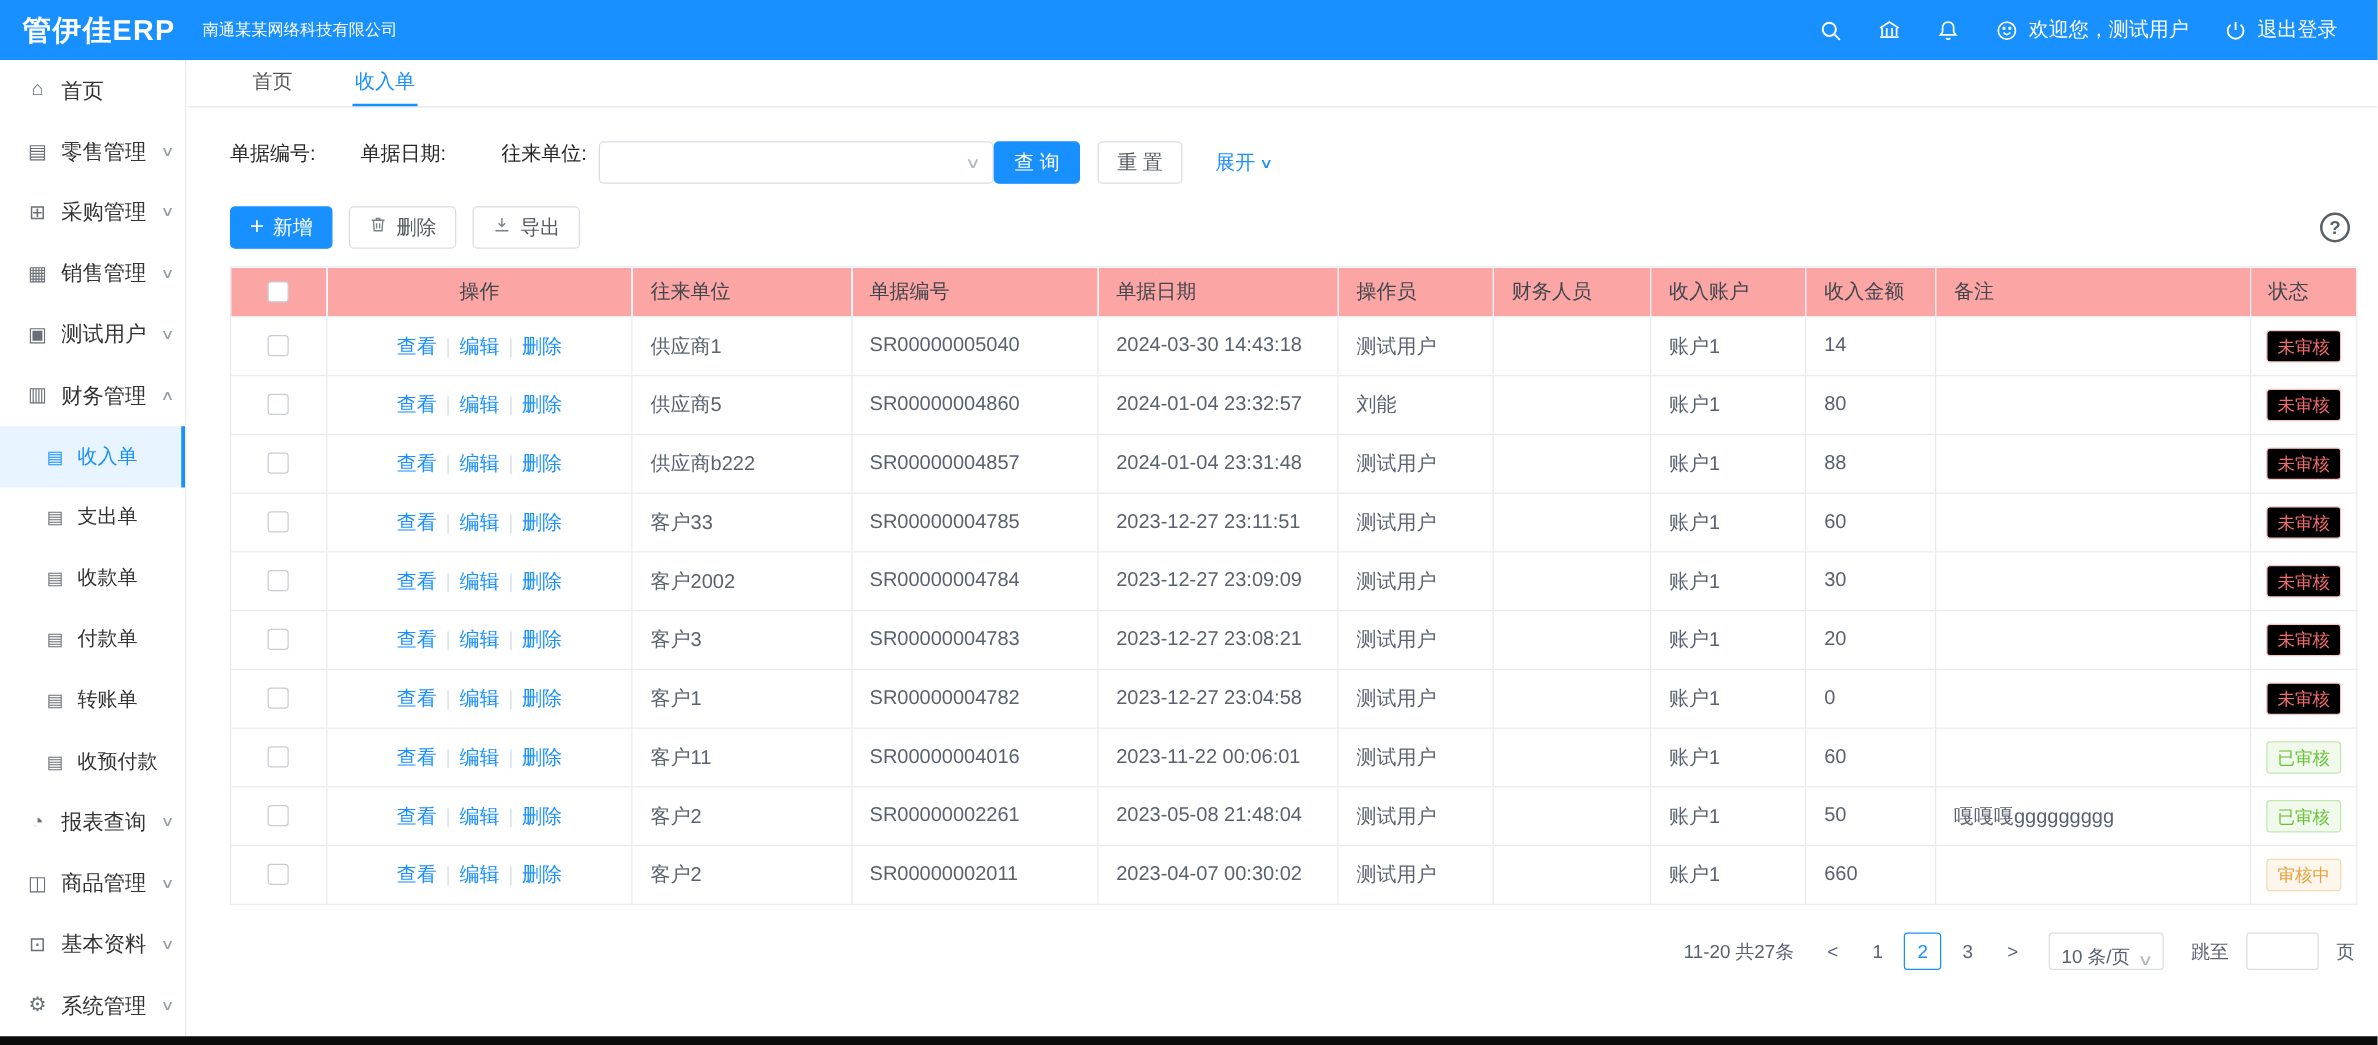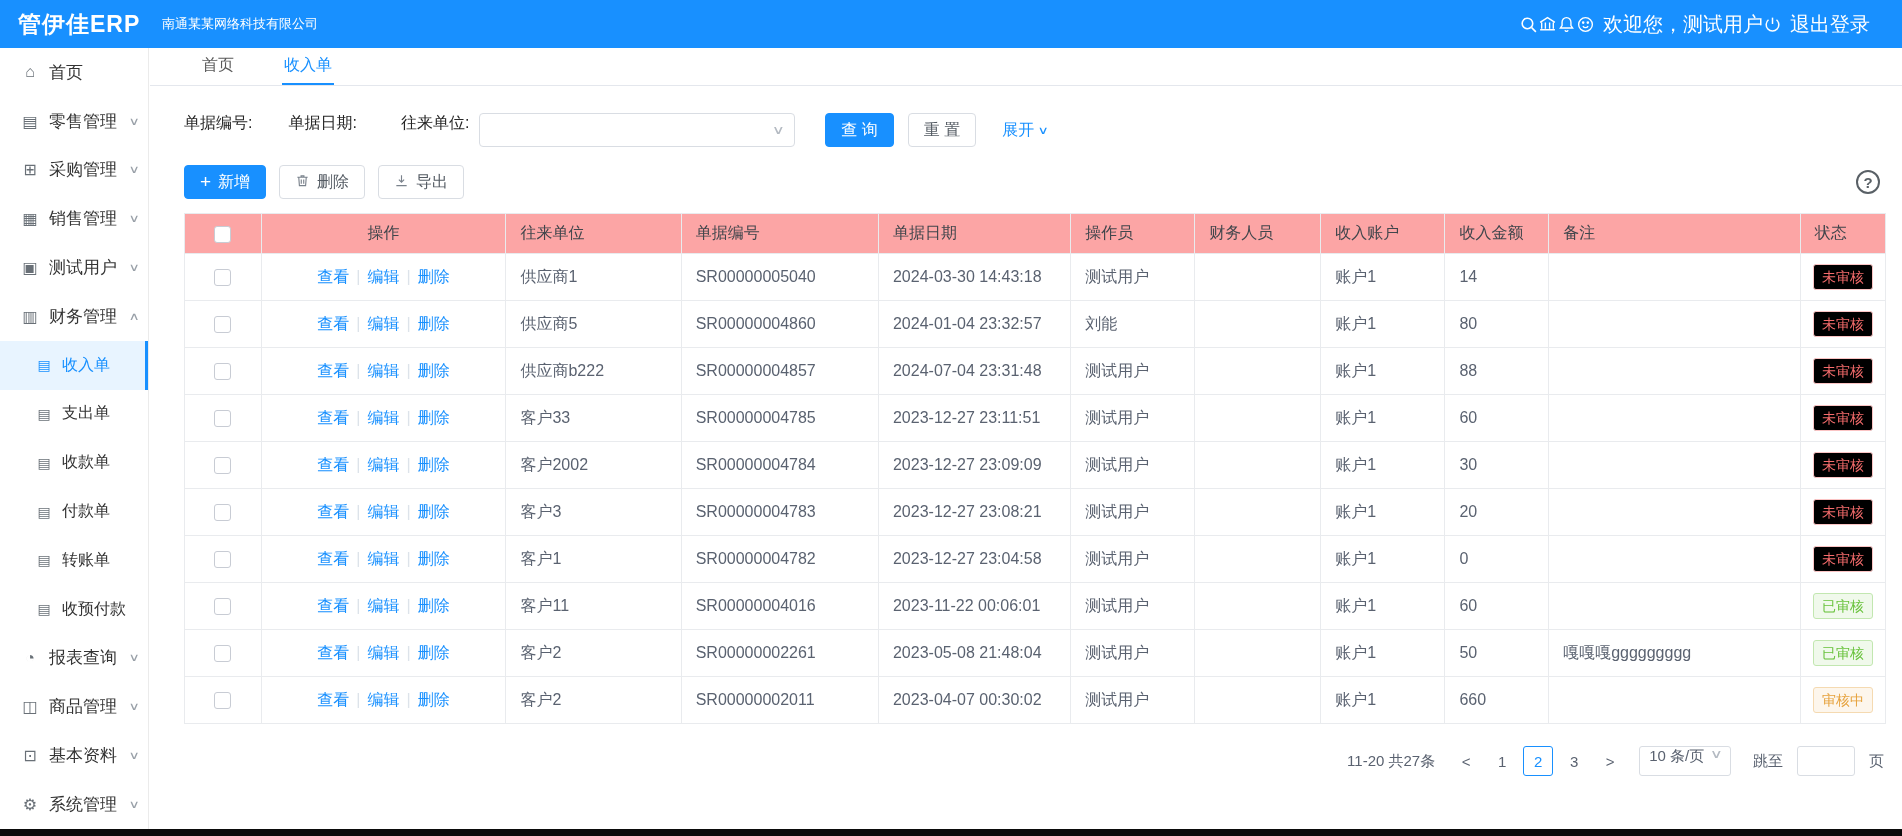--- a/index.html
+++ b/index.html
@@ -4,21 +4,21 @@
 <style>
 *{margin:0;padding:0;box-sizing:border-box}
 html,body{width:1902px;height:836px}
 body{font-family:"Liberation Sans","DejaVu Sans",sans-serif;background:#fff;position:relative;overflow:hidden}
 button{font-family:inherit}
 input{font-family:inherit}
 
 .topbar{position:absolute;top:0;left:0;right:0;height:48px;background:#1890ff;color:#fff;display:flex;align-items:center;z-index:5}
 .logo{padding-left:18px;width:162px;font-size:23px;font-weight:700;letter-spacing:1px;flex:none}
 .company{margin-left:0;font-size:13px}
-.topbar-right{margin-left:auto;display:flex;align-items:center;padding-right:32px;font-size:20px}
+.topbar-right{margin-left:auto;display:flex;align-items:center;gap:28px;padding-right:32px;font-size:16px}
 .tb-icon{display:inline-flex;align-items:center;cursor:pointer}
 .welcome,.logout{display:inline-flex;align-items:center;gap:8px;cursor:pointer}
 
 .sidebar{position:absolute;top:48px;left:0;bottom:7px;width:149px;border-right:1px solid #ebebeb;background:#fff;z-index:4;overflow:hidden}
 .sb-item{height:48.8px;display:flex;align-items:center;padding-left:20px;font-size:17px;color:#333;cursor:pointer;position:relative;white-space:nowrap}
 .sb-icon{width:20px;margin-right:9px;font-size:16px;color:#697077;text-align:center;flex:none}
 .sb-arrow{margin-left:auto;margin-right:10px;font-size:11px;color:#99a0a8;transform:scaleX(1.4)}
 .sb-item.sub{padding-left:34px;font-size:16px}
 .sb-item.sub .sb-icon{font-size:14px;margin-right:8px}
 .sb-item.active{background:#e8f4ff;color:#1890ff}
@@ -31,21 +31,21 @@
 .tab.active{color:#1890ff;border-bottom-color:#1890ff}
 .content{padding:0 16px 0 34px}
 
 .filters{display:flex;margin-top:27px;font-size:16px;color:#262626;white-space:nowrap}
 .f-label{margin-right:10px}
 .f-input{width:308px;height:34px;border:1px solid #d9dde3;border-radius:4px;padding:0 12px;font-size:15px;color:#606266;outline:none}
 .f-input::placeholder{color:#c0c4cc}
 .date-range{width:312px;height:34px;border:1px solid #d9dde3;border-radius:4px;display:flex;align-items:center;justify-content:center;gap:36px;color:#c0c4cc;font-size:15px;cursor:text}
 .select{width:316px;height:34px;border:1px solid #d9dde3;border-radius:4px;display:flex;align-items:center;justify-content:flex-end;padding-right:12px;cursor:pointer}
 .sel-arrow{color:#b4bac2;font-size:12px;transform:scaleX(1.5)}
-.ml14{margin-left:14px}.ml26{margin-left:26px}.ml30{margin-left:30px}.ml34{margin-left:34px}
+.ml14{margin-left:14px}.ml26{margin-left:26px}.ml30{}.ml34{margin-left:34px}
 .btn{height:34px;border-radius:4px;font-size:16px;display:inline-flex;align-items:center;gap:7px;cursor:pointer;padding:0 15px}
 .btn-primary{background:#1890ff;border:1px solid #1890ff;color:#fff}
 .btn-plain{background:#fff;border:1px solid #d9dde3;color:#545b63}
 .expand-link{color:#1890ff;margin-left:26px;cursor:pointer;display:inline-flex;align-items:center;gap:5px}
 .exp-arrow{font-size:11px;transform:scaleX(1.4)}
 
 .toolbar{margin-top:18px;display:flex;align-items:center;gap:13px}
 .plus{font-size:19px;line-height:1;margin-top:-2px}
 .help{margin-left:auto;width:24px;height:24px;border-radius:50%;border:2px solid #596066;color:#596066;font-size:15px;font-weight:700;display:flex;align-items:center;justify-content:center;cursor:pointer;margin-right:6px}
 
@@ -59,21 +59,21 @@
 .sep{color:#dde3ea;margin:0 7px}
 .tag{display:inline-block;font-size:14px;line-height:1;padding:5px 8px;border-radius:3px;border:1px solid}
 .tag-danger{color:#f56c6c;background:#000000;border-color:#fbc4c4}
 .tag-success{color:#67c23a;background:#f0f9eb;border-color:#c2e7b0}
 .tag-warning{color:#e6a23c;background:#fdf6ec;border-color:#f5dab1}
 
 .pagination{margin-top:22px;display:flex;align-items:center;justify-content:flex-end;font-size:15px;color:#5a6270;gap:6px;padding-right:2px}
 .pg-total{margin-right:10px}
 .pg-btn{min-width:30px;height:30px;display:flex;align-items:center;justify-content:center;cursor:pointer;border-radius:3px;color:#5a6270}
 .pg-btn.current{border:1px solid #1890ff;color:#1890ff}
-.pg-size{height:30px;border:1px solid #d9dde3;border-radius:3px;display:flex;align-items:flex-start;gap:8px;padding:0 9px;margin:0 8px;cursor:pointer}
+.pg-size{height:30px;border:1px solid #d9dde3;border-radius:3px;display:flex;align-items:flex-end;gap:8px;padding:0 9px;margin:0 8px;cursor:pointer}
 .pg-jump-label{margin-left:8px}
 .jump-input{width:58px;height:30px;border:1px solid #d9dde3;border-radius:3px;margin:0 8px;outline:none;padding:0 6px;font-size:15px}
 .bottom-strip{position:absolute;left:0;right:0;bottom:0;height:7px;background:#0b0b0b;z-index:9}
 </style>
 </head>
 <body>
 
 <header class="topbar">
   <div class="logo">管伊佳ERP</div>
   <div class="company">南通某某网络科技有限公司</div>
@@ -298,21 +298,21 @@
             <td>账户1</td>
             <td>80</td>
             <td></td>
             <td class="c"><span class="tag tag-danger">未审核</span></td>
           </tr>
           <tr>
             <td class="c"><span class="cb"></span></td>
             <td class="c"><span class="lnk">查看</span><span class="sep">|</span><span class="lnk">编辑</span><span class="sep">|</span><span class="lnk">删除</span></td>
             <td>供应商b222</td>
             <td>SR00000004857</td>
-            <td>2024-07-04 23:31:48</td>
+            <td>2024-01-04 23:31:48</td>
             <td>测试用户</td>
             <td></td>
             <td>账户1</td>
             <td>88</td>
             <td></td>
             <td class="c"><span class="tag tag-danger">未审核</span></td>
           </tr>
           <tr>
             <td class="c"><span class="cb"></span></td>
             <td class="c"><span class="lnk">查看</span><span class="sep">|</span><span class="lnk">编辑</span><span class="sep">|</span><span class="lnk">删除</span></td>

